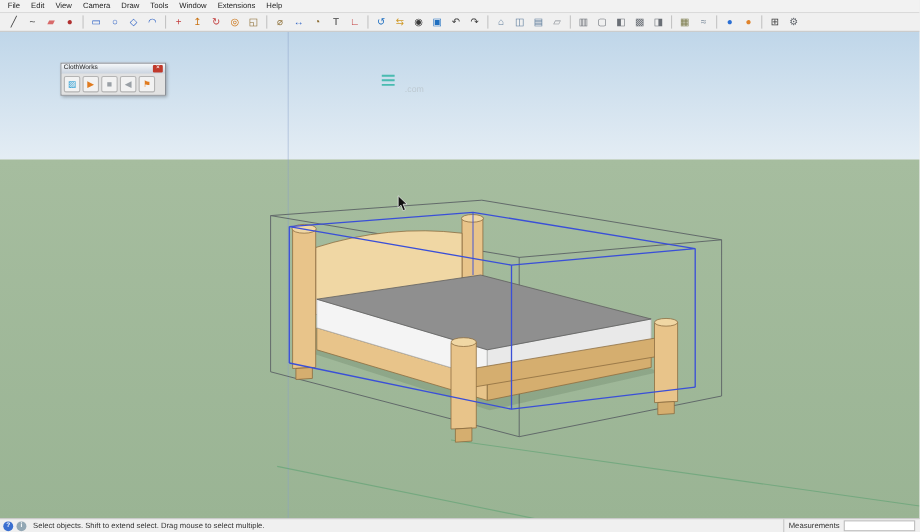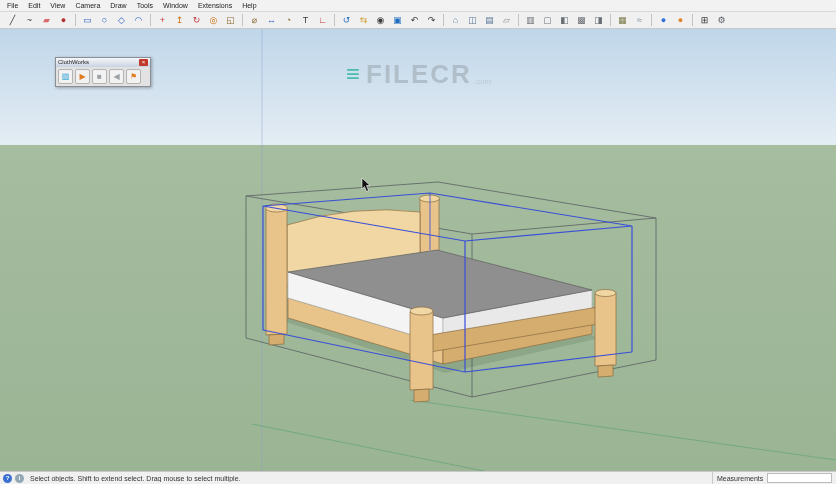--- a/index.html
+++ b/index.html
@@ -189,21 +189,20 @@
       <line x1="632" y1="198" x2="632" y2="324"></line>
       <line x1="430" y1="165" x2="430" y2="222" opacity="0.7"></line>
       <polyline points="263,302 465,344 632,324" fill="none"></polyline>
     </g>
 
     <polygon points="362,150 362,161 364.5,158.5 366.5,163.5 368.5,162.6 366.5,157.6 370,157.6" fill="#111" stroke="#fff" stroke-width="0.6"></polygon>
   </svg>
 
   <div class="watermark">
     <span class="wm-icon">≡</span>
-    <span class="wm-text">FILECR</span>
     <span class="wm-suffix">.com</span>
   </div>
 
   <div class="clothworks">
     <div class="cw-titlebar">
       <span class="cw-title">ClothWorks</span>
       <span class="cw-close">×</span>
     </div>
     <div class="cw-body">
         <div class="cw-btn" style="color: rgb(46, 159, 212);">▨</div>

